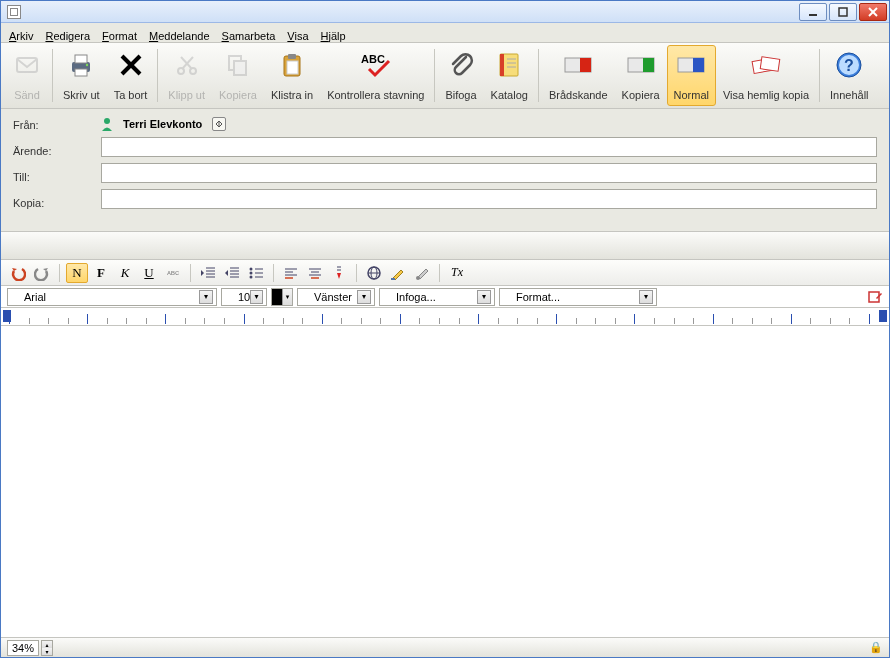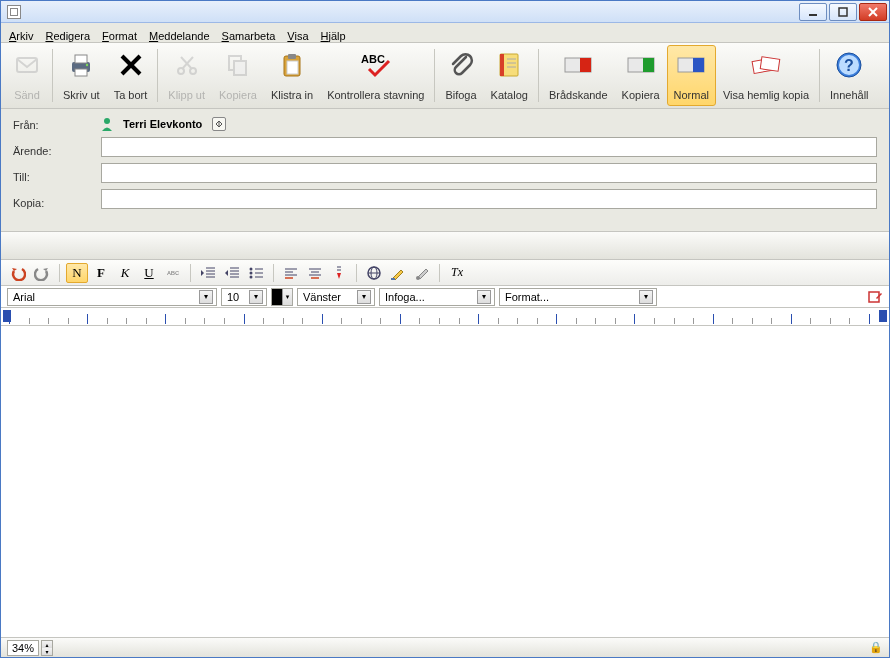--- a/index.html
+++ b/index.html
@@ -31,21 +31,21 @@
   .from-name { font-weight:bold; }
   .person-icon { width:12px; height:14px; }
   .expand-icon { width:14px; height:14px; border:1px solid #888; border-radius:2px; display:flex; align-items:center; justify-content:center; font-size:9px; cursor:pointer; background:#f7f7f2;}
   .spacer-bar { height:28px; background: linear-gradient(#fbfbf9,#e3e3dc); border-bottom:1px solid #c5c5c0; }
   .format-toolbar { height:26px; background: linear-gradient(#fdfdfb,#ededea); border-bottom:1px solid #c5c5c0; display:flex; align-items:center; padding:0 6px; gap:2px;}
   .ft-sep { width:1px; height:18px; background:#c7c7c0; margin:0 4px;}
   .ft-btn { width:22px; height:20px; display:flex; align-items:center; justify-content:center; border:1px solid transparent; border-radius:2px; cursor:pointer; font-size:12px;}
   .ft-btn.selected { background: linear-gradient(#ffe8a8,#ffd66b); border-color:#e3a92f; }
   .font-row { height:22px; background:#fff; border-bottom:1px solid #c5c5c0; display:flex; align-items:center; padding:0 6px; gap:4px;}
   .combo { height:18px; border:1px solid #a8a8a0; background:#fff; display:flex; align-items:center; padding:0 3px; cursor:pointer;}
-  .combo .txt { flex:1; font-size:11px; padding-left:2px;}
+  .combo .txt { flex:1; font-size:11px; padding-left:2px;margin-left:11px;}
   .combo .arrow { width:14px; height:14px; background:linear-gradient(#f3f3f3,#ddd); border:1px solid #999; display:flex; align-items:center; justify-content:center; font-size:8px;}
   .color-swatch{ width:22px; height:18px; border:1px solid #a8a8a0; background:#000; display:flex; align-items:center; justify-content:flex-end;}
   .color-swatch .arrow{width:10px;height:16px;background:linear-gradient(#f3f3f3,#ddd);border-left:1px solid #999;display:flex;align-items:center;justify-content:center;font-size:7px;}
   .ruler { height:18px; background:#fff; border-bottom:1px solid #c5c5c0; position:relative; overflow:hidden;}
   .ruler-inner { position:absolute; left:8px; right:8px; top:0; bottom:0;}
   .ruler-tick { position:absolute; top:10px; width:1px; height:6px; background:#999;}
   .ruler-num { position:absolute; top:0; font-size:8px; color:#446; transform:translateX(-50%);}
   .ruler-marker-left{position:absolute; left:2px; top:2px; width:0;height:0;border-top:6px solid #2a4fb0;border-bottom:6px solid #2a4fb0;border-right:8px solid #2a4fb0; border-left:0;}
   .ruler-marker-right{position:absolute; right:2px; top:2px; width:0;height:0;border-top:6px solid #2a4fb0;border-bottom:6px solid #2a4fb0;border-left:8px solid #2a4fb0; border-right:0;}
   .editor { flex:1; background:#fff; overflow:auto;}

